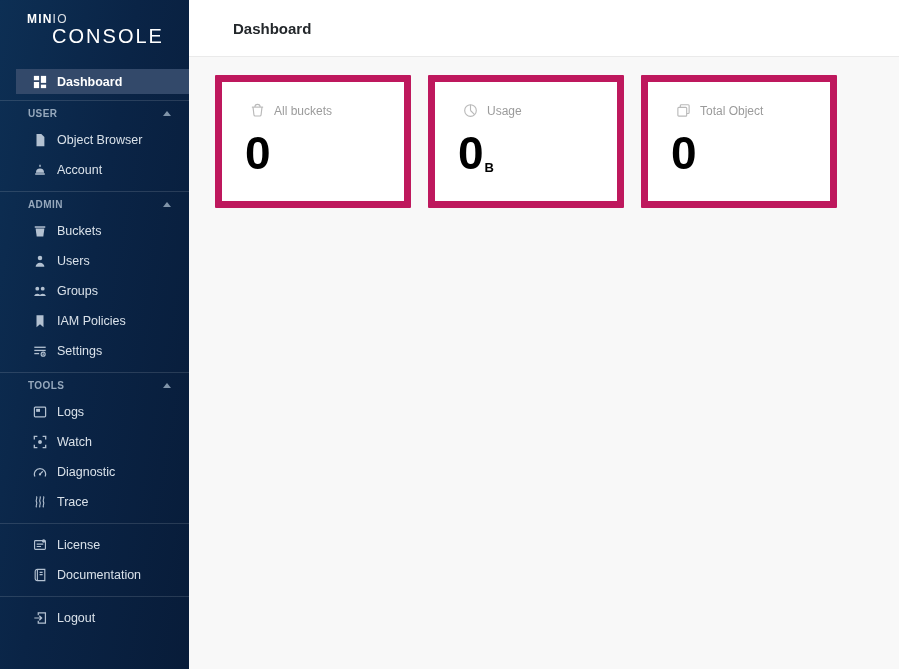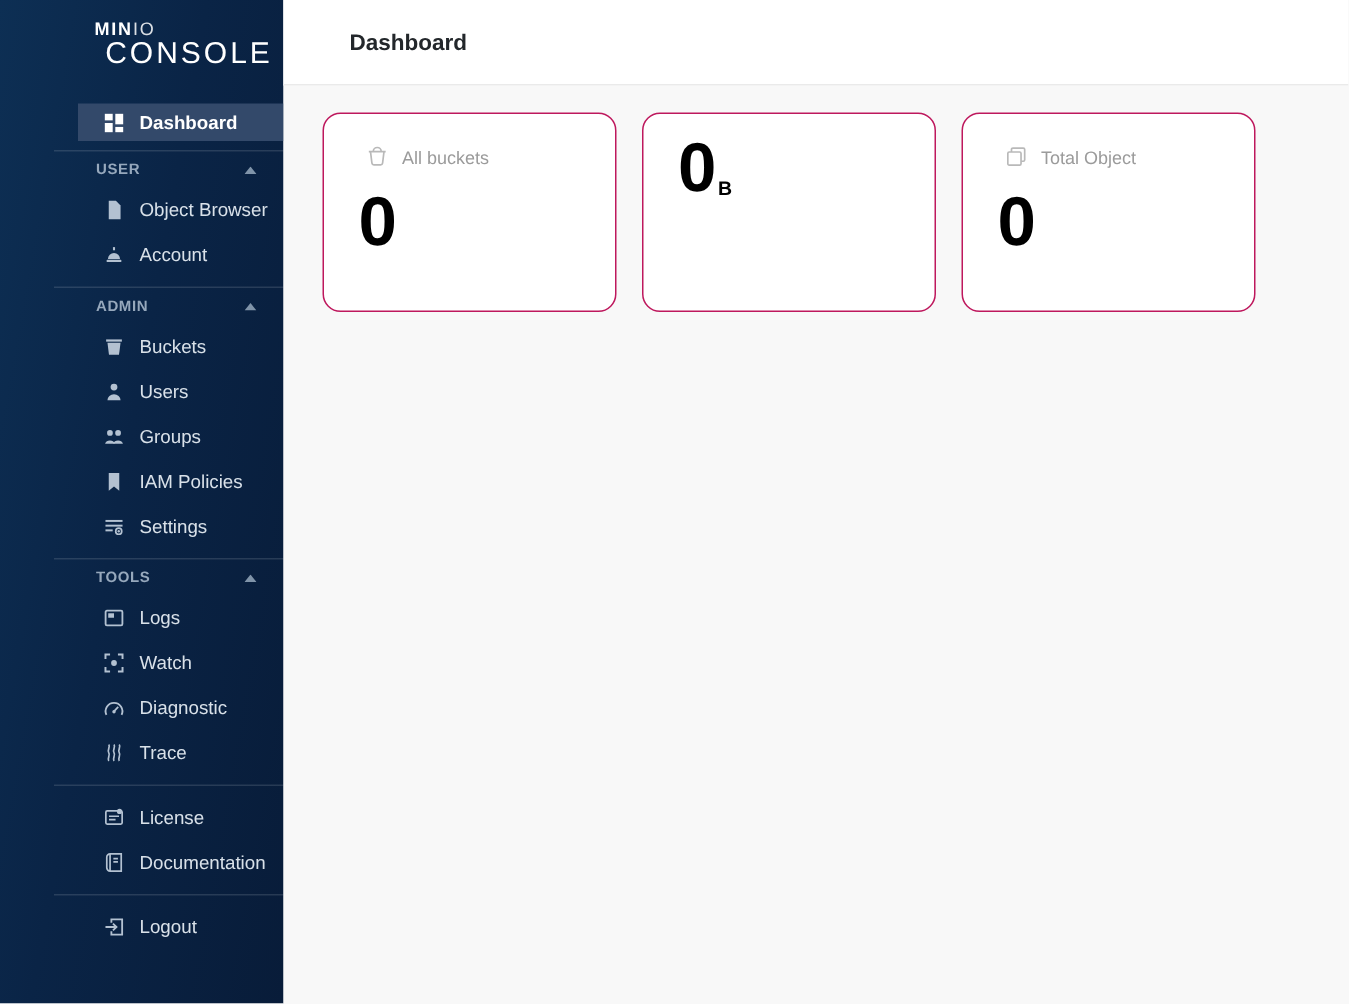--- a/index.html
+++ b/index.html
@@ -12,21 +12,20 @@
 
   
   .sidebar {
     width: 189px;
     min-width: 189px;
     height: 669px;
     background: linear-gradient(100deg, #0d2f54 0%, #0a2446 45%, #081c39 100%);
     display: flex;
     flex-direction: column;
     color: #dde3ea;
-    padding-left: 36px;
   }
   .logo { padding: 13px 0 0 27px; height: 58px; }
   .logo-brand { font-size: 12px; letter-spacing: 1.2px; color: #fff; line-height: 1.1; }
   .logo-brand .b { font-weight: 700; }
   .logo-brand .l { font-weight: 400; opacity: .85; }
   .logo-product { font-size: 20px; font-weight: 400; letter-spacing: 2px; color: #fff; line-height: 1.05; text-align: center; }
 
   .menu-item {
     height: 30px;
     display: flex;
@@ -81,22 +80,22 @@
     align-items: center;
     padding-left: 44px;
   }
   .page-title { font-size: 15px; font-weight: 700; color: #23272b; }
 
   .content { padding: 18px 0 0 26px; display: flex; gap: 17px; }
   .metric-card {
     width: 196px;
     height: 133px;
     background: #ffffff;
-    border: 1px solid #be185d;
-    border-radius: 12px;
+    border: 7px solid #be185d;
+    border-radius: 1px;
   }
   .metric-head {
     margin: 21px 0 0 28px;
     display: flex;
     align-items: center;
     gap: 9px;
     color: #9b9b9b;
     font-size: 12px;
   }
   .metric-head .mc-icon { width: 15px; height: 15px; color: #b9b9b9; display: inline-flex; }
@@ -339,20 +338,29 @@
         </span>
         <span>All buckets</span>
       </div>
       <div class="metric-value">
         <span>0</span>
           <span class="metric-unit"></span>
       </div>
     </div>
 
     <div class="metric-card">
+      <div class="metric-head">
+        <span class="mc-icon">
+          <svg viewBox="0 0 16 16" width="15" height="15">
+              <circle cx="8" cy="8" r="6.2" fill="none" stroke="currentColor" stroke-width="1.2"></circle>
+              <path d="M8 8V1.8M8 8l4.4 4.4" stroke="currentColor" stroke-width="1.2" fill="none"></path>
+            </svg>
+        </span>
+        <span>Usage</span>
+      </div>
       <div class="metric-value">
         <span>0</span>
           <span class="metric-unit">B</span>
       </div>
     </div>
 
     <div class="metric-card">
       <div class="metric-head">
         <span class="mc-icon">
           <svg viewBox="0 0 16 16" width="15" height="15">

